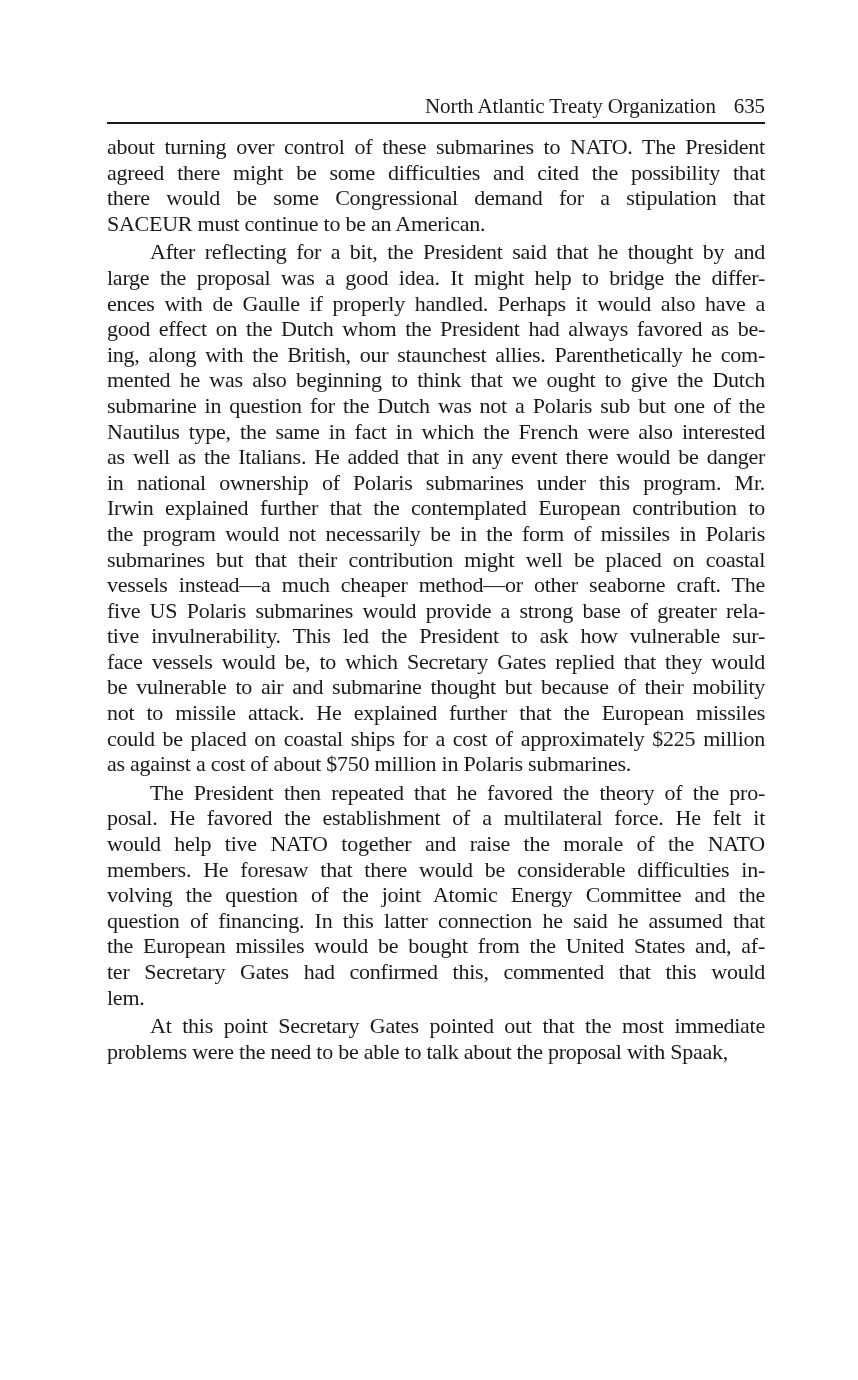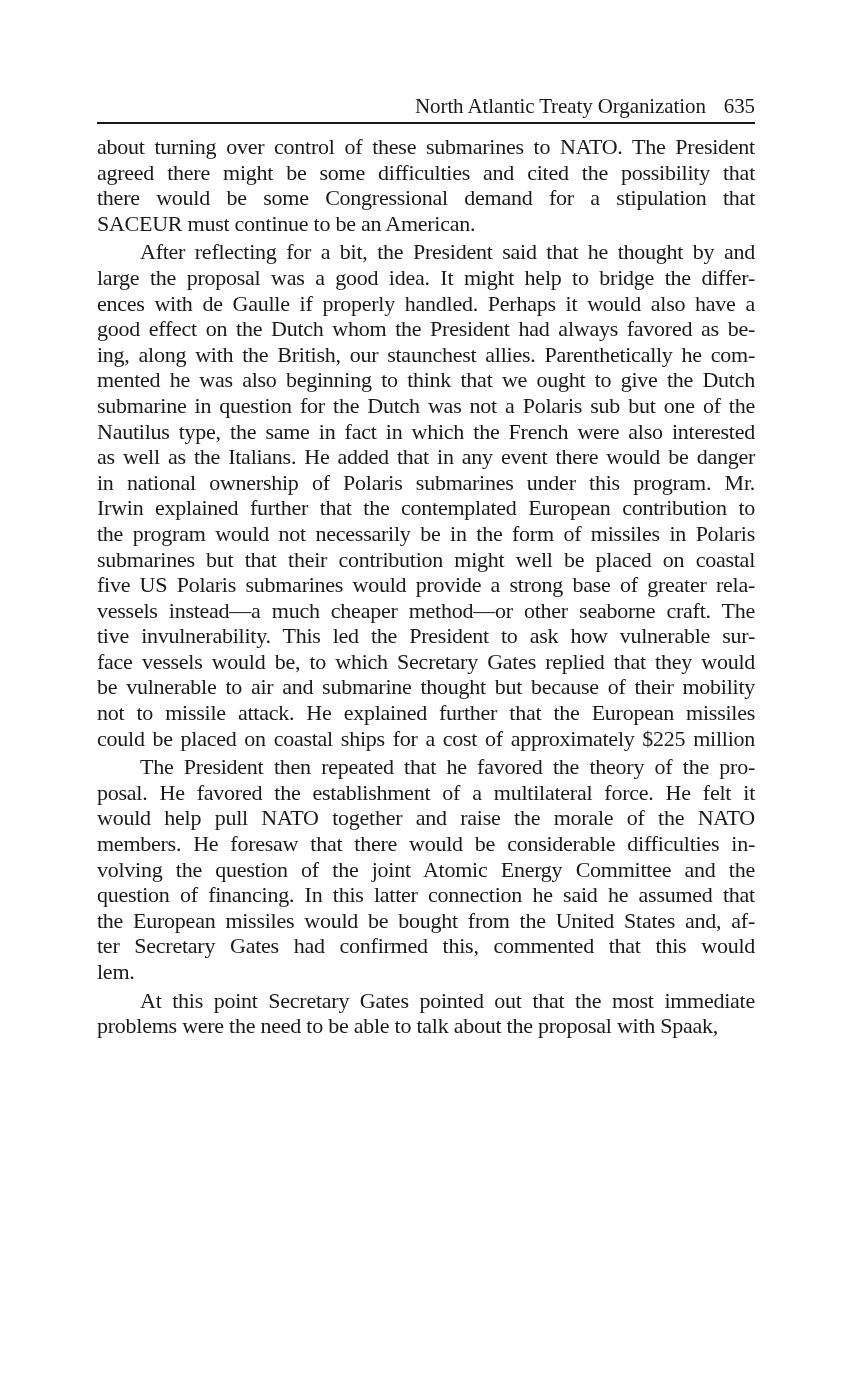--- a/index.html
+++ b/index.html
@@ -10,21 +10,21 @@
     body {
       width: 858px;
       height: 1380px;
       position: relative;
       overflow: hidden;
       font-family: "Liberation Serif", "DejaVu Serif", serif;
       color: #1a1a1a;
     }
     .page {
       position: absolute;
-      left: 97px;
+      left: 107px;
       top: 92px;
       width: 658px;
     }
     .running-head {
       display: flex;
       justify-content: flex-end;
       align-items: baseline;
       font-size: 21px;
       line-height: 28px;
       padding-bottom: 2px;
@@ -81,32 +81,33 @@
         <div class="line">good effect on the Dutch whom the President had always favored as be-</div>
         <div class="line">ing, along with the British, our staunchest allies. Parenthetically he com-</div>
         <div class="line">mented he was also beginning to think that we ought to give the Dutch</div>
         <div class="line">submarine in question for the Dutch was not a Polaris sub but one of the</div>
         <div class="line">Nautilus type, the same in fact in which the French were also interested</div>
         <div class="line">as well as the Italians. He added that in any event there would be danger</div>
         <div class="line">in national ownership of Polaris submarines under this program. Mr.</div>
         <div class="line">Irwin explained further that the contemplated European contribution to</div>
         <div class="line">the program would not necessarily be in the form of missiles in Polaris</div>
         <div class="line">submarines but that their contribution might well be placed on coastal</div>
+        <div class="line">vessels instead—a much cheaper method—or other seaborne craft. The</div>
         <div class="line">five US Polaris submarines would provide a strong base of greater rela-</div>
-        <div class="line">vessels instead—a much cheaper method—or other seaborne craft. The</div>
         <div class="line">tive invulnerability. This led the President to ask how vulnerable sur-</div>
         <div class="line">face vessels would be, to which Secretary Gates replied that they would</div>
         <div class="line">be vulnerable to air and submarine thought but because of their mobility</div>
         <div class="line">not to missile attack. He explained further that the European missiles</div>
         <div class="line">could be placed on coastal ships for a cost of approximately $225 million</div>
+        <div class="line last">as against a cost of about $750 million in Polaris submarines.</div>
       </div>
       <div class="para">
         <div class="line indent">The President then repeated that he favored the theory of the pro-</div>
         <div class="line">posal. He favored the establishment of a multilateral force. He felt it</div>
-        <div class="line">would help pull NATO together and raise the morale of the NATO</div>
+        <div class="line">would help tive NATO together and raise the morale of the NATO</div>
         <div class="line">members. He foresaw that there would be considerable difficulties in-</div>
         <div class="line">volving the question of the joint Atomic Energy Committee and the</div>
         <div class="line">question of financing. In this latter connection he said he assumed that</div>
         <div class="line">the European missiles would be bought from the United States and, af-</div>
         <div class="line">ter Secretary Gates had confirmed this, commented that this would</div>
         <div class="line last">lem.</div>
       </div>
       <div class="para">
         <div class="line indent">At this point Secretary Gates pointed out that the most immediate</div>
         <div class="line last">problems were the need to be able to talk about the proposal with Spaak,</div>

